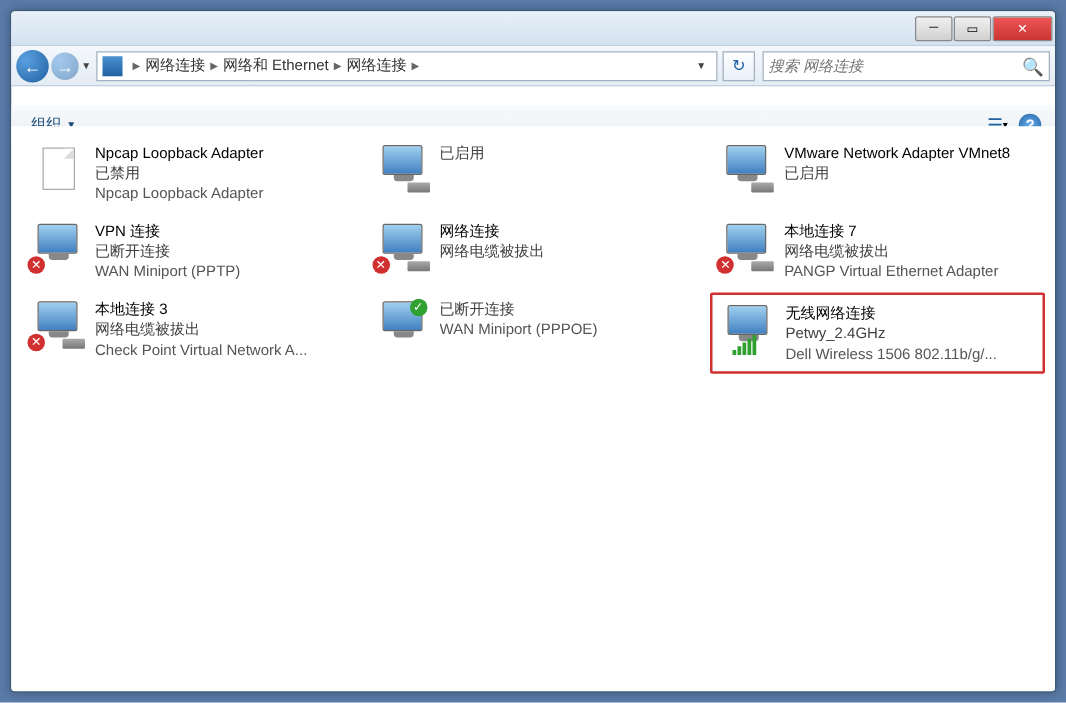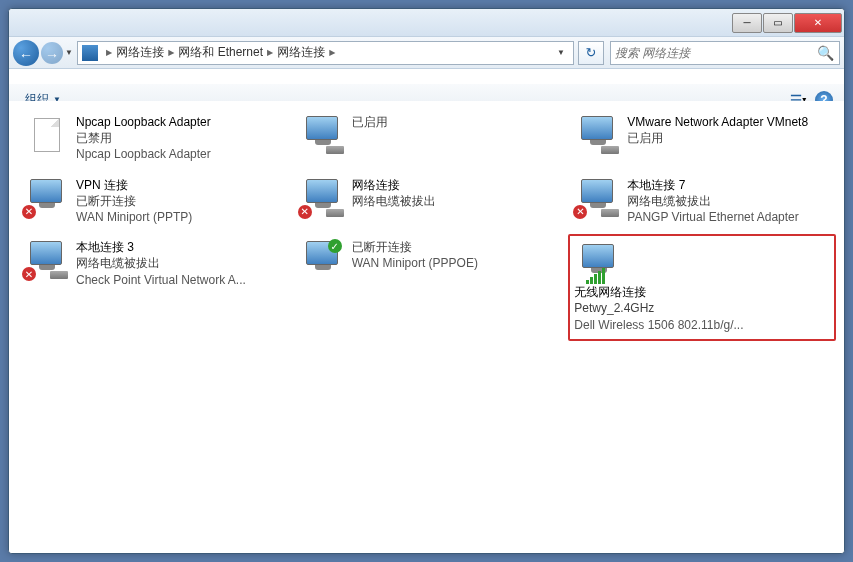--- a/index.html
+++ b/index.html
@@ -29,21 +29,21 @@
 
 .toolbar { height: 32px; background: linear-gradient(to bottom, #f8fafc, #e8eef4); display: flex; align-items: center; padding: 0 8px; border-bottom: 1px solid #d0dce8; margin-top: 15px; }
 .tool-item { padding: 4px 8px; color: #1a4a7a; font-size: 12px; display: flex; align-items: center; gap: 4px; }
 .tool-dd { font-size: 8px; }
 .tool-right { margin-left: auto; display: flex; gap: 2px; }
 .tool-icon-btn { width: 24px; height: 22px; border: 1px solid transparent; display: flex; align-items: center; justify-content: center; }
 
 .content { position: absolute; top: 92px; bottom: 0; left: 0; right: 0; background: #fff; padding: 8px; overflow: auto; }
 .item-grid { display: grid; grid-template-columns: repeat(3, 1fr); gap: 4px 8px; }
 .conn-item { display: flex; align-items: flex-start; padding: 4px; border: 1px solid transparent; border-radius: 2px; }
-.conn-item.highlight { border: 2px solid #d03030; padding: 6px 4px; flex-direction: column; }
+.conn-item.highlight { border: 2px solid #d03030; padding: 6px 4px; }
 .conn-icon { width: 48px; height: 42px; margin-right: 6px; position: relative; flex-shrink: 0; }
 .monitor { position: absolute; top: 2px; left: 8px; width: 32px; height: 24px; background: linear-gradient(#a0d0f0,#4080c0); border: 1px solid #666; border-radius: 2px; }
 .monitor::after { content: ''; position: absolute; bottom: -6px; left: 8px; width: 16px; height: 5px; background: #888; border-radius: 0 0 3px 3px; }
 .ov-x { position: absolute; bottom: 0; left: 0; width: 14px; height: 14px; background: #d03030; border-radius: 50%; color: #fff; font-size: 10px; display: flex; align-items: center; justify-content: center; }
 .ov-check { position: absolute; top: 0; right: 4px; width: 14px; height: 14px; background: #30a030; border-radius: 50%; color: #fff; font-size: 10px; display: flex; align-items: center; justify-content: center; }
 .ov-cable { position: absolute; bottom: 2px; right: 2px; width: 18px; height: 8px; background: linear-gradient(#aaa,#777); border-radius: 1px; }
 .ov-signal { position: absolute; bottom: 0; left: 12px; display: flex; align-items: flex-end; gap: 1px; }
 .ov-signal span { width: 3px; background: #30a030; }
 .ov-signal span:nth-child(1){height:4px} .ov-signal span:nth-child(2){height:7px} .ov-signal span:nth-child(3){height:10px} .ov-signal span:nth-child(4){height:13px} .ov-signal span:nth-child(5){height:16px}
 .file-icon { position: absolute; top: 4px; left: 12px; width: 26px; height: 34px; background: #fff; border: 1px solid #aaa; }

